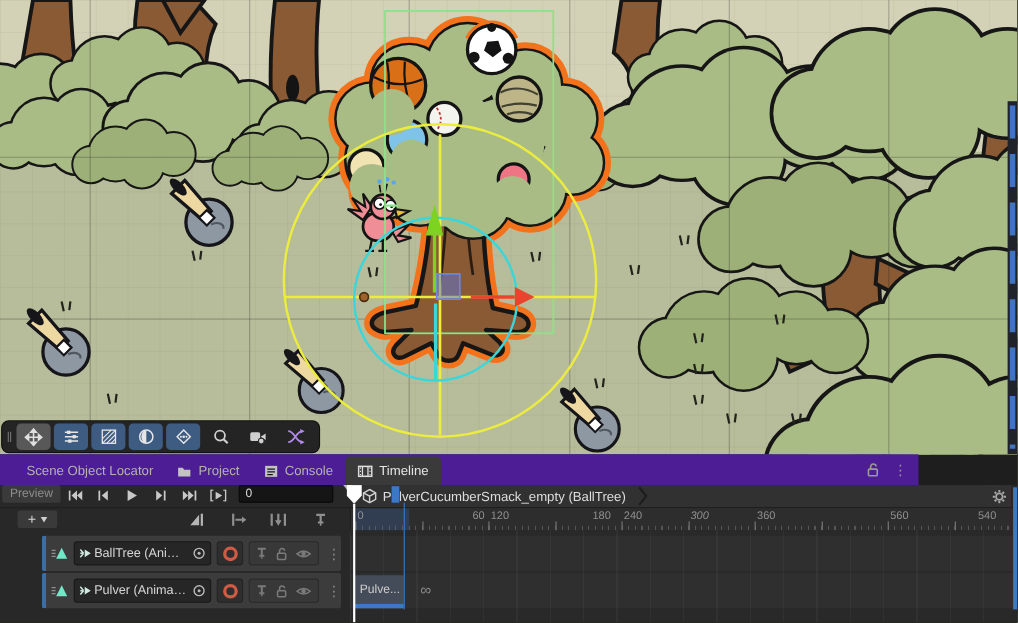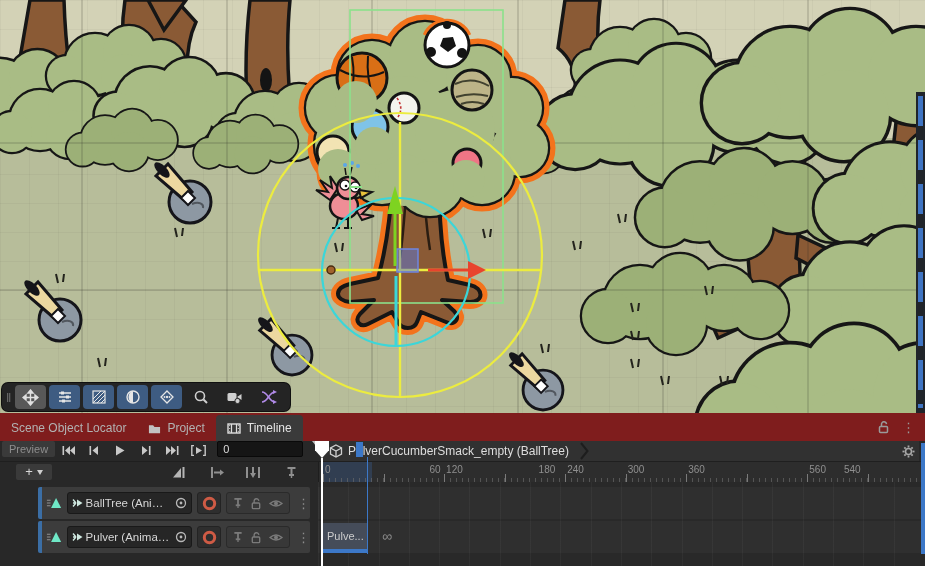--- a/index.html
+++ b/index.html
@@ -17,22 +17,22 @@
   .co2{fill:#a9bc85;stroke:#161616;stroke-width:4.5px;}
   .co3{fill:#a9bc85;stroke:none;}
   
   #scene-toolbar{position:absolute;left:2px;top:383px;height:28px;display:flex;align-items:center;
       gap:3px;padding:0 6px 0 4px;background:#242424;border-radius:6px;box-shadow:0 0 0 1px #101010;}
   .grip{color:#6f6f6f;font-size:13px;letter-spacing:-1px;margin-right:2px;}
   .tbtn{width:31px;height:24px;border-radius:4px;display:flex;align-items:center;justify-content:center;}
   .tbtn.sel{background:#585858;}
   .tbtn.blue{background:#3e5c82;}
   
-  #tabbar{position:absolute;left:0;top:413px;width:925px;height:28px;background:#7f1d1d;
-      display:flex;align-items:flex-end;}
+  #tabbar{position:absolute;left:0;top:413px;width:822px;height:28px;background:#4c1d95;
+      display:flex;align-items:flex-end;padding-left:13px;}
   .tab{height:26px;display:flex;align-items:center;gap:6px;padding:0 11px;color:#b2b2b2;font-size:12px;white-space:nowrap;}
   .tab.active{background:#3a3a3a;border-radius:4px 4px 0 0;color:#e4e4e4;}
   #tab-right{margin-left:auto;display:flex;align-items:center;gap:12px;padding-right:10px;height:28px;color:#9a9a9a;}
   
   #tl{position:absolute;left:0;top:441px;width:925px;height:125px;background:#282828;}
   #rowA{position:absolute;left:0;top:0;width:925px;height:20px;display:flex;align-items:flex-start;}
   .preview{background:#3a3a3a;color:#8e8e8e;font-size:11px;padding:2px 7px;border-radius:2px;margin-left:2px;}
   .tpt{width:26px;height:18px;display:flex;align-items:center;justify-content:center;}
   .framebox{width:74px;height:14px;background:#151515;border:1px solid #090909;border-radius:2px;
       color:#dcdcdc;font-size:11px;line-height:14px;padding:0 5px;margin-left:6px;}
@@ -363,20 +363,27 @@
   <div id="tabbar">
     <div class="tab">
       <span>Scene Object Locator</span>
     </div>
     <div class="tab">
       <svg width="13" height="13" viewBox="0 0 14 13">
         <path d="M1,3 h4.5 l1.5,2 H13 v6.5 H1 Z" fill="#c2c2c2"></path>
       </svg>
       <span>Project</span>
     </div>
+    <div class="tab">
+      <svg width="13" height="13" viewBox="0 0 13 13">
+        <rect x="1" y="1.5" width="11" height="10" fill="#c2c2c2"></rect>
+        <path d="M3,4.5 H10 M3,7 H10 M3,9.5 H8" stroke="#161616" stroke-width="1.2"></path>
+      </svg>
+      <span>Console</span>
+    </div>
     <div class="tab active">
       <svg width="14" height="13" viewBox="0 0 14 13">
         <rect x="1" y="2" width="12" height="9" fill="none" stroke="#dedede" stroke-width="1.4"></rect>
         <path d="M4.5,2 V11 M9.5,2 V11" stroke="#dedede" stroke-width="1.2"></path>
         <path d="M2.2,3.6 h1 M2.2,6.5 h1 M2.2,9.4 h1 M10.8,3.6 h1 M10.8,6.5 h1 M10.8,9.4 h1" stroke="#dedede" stroke-width="1"></path>
       </svg>
       <span>Timeline</span>
     </div>
     <div id="tab-right">
       <svg width="13" height="14" viewBox="0 0 13 14">
@@ -498,29 +505,29 @@
           <span class="rlab" style="left: 6px;">0</span>
           <div class="rtick" style="left: 64.54px;"></div>
           <span class="rlab" style="left: 66.54px; padding-left: 44px;">60</span>
           <div class="rtick" style="left: 125.08px;"></div>
           <span class="rlab" style="left: 127.08px;">120</span>
           <div class="rtick" style="left: 185.62px;"></div>
           <span class="rlab" style="left: 187.62px; margin-left: 32px;">180</span>
           <div class="rtick" style="left: 246.16px;"></div>
           <span class="rlab" style="left: 248.16px;">240</span>
           <div class="rtick" style="left: 306.7px;"></div>
-          <span class="rlab" style="left: 308.7px;">300</span>
+          <span class="rlab" style="left: 308.7px; font-style: italic;">300</span>
           <div class="rtick" style="left: 367.24px;"></div>
           <span class="rlab" style="left: 369.24px;">360</span>
           <div class="rtick" style="left: 427.78px;"></div>
           <span class="rlab" style="left: 452px; margin-top: 33px;">420</span>
           <div class="rtick" style="left: 488.32px;"></div>
           <span class="rlab" style="left: 490.32px;">560</span>
           <div class="rtick" style="left: 548.86px;"></div>
-          <span class="rlab" style="left: 525px;">540</span>
+          <span class="rlab" style="left: 570px;">540</span>
         </div>
     </div>
 
     <div id="contentbg"></div>
     <div class="crow" style="top:46px"></div>
     <div class="crow" style="top:80px"></div>
 
     <div class="trow" style="top:46px">
       <svg width="17" height="14" viewBox="0 0 17 14">
         <path d="M1,4 h4 M1,7 h4 M1,10 h4" stroke="#8f8f8f" stroke-width="1.2"></path>

